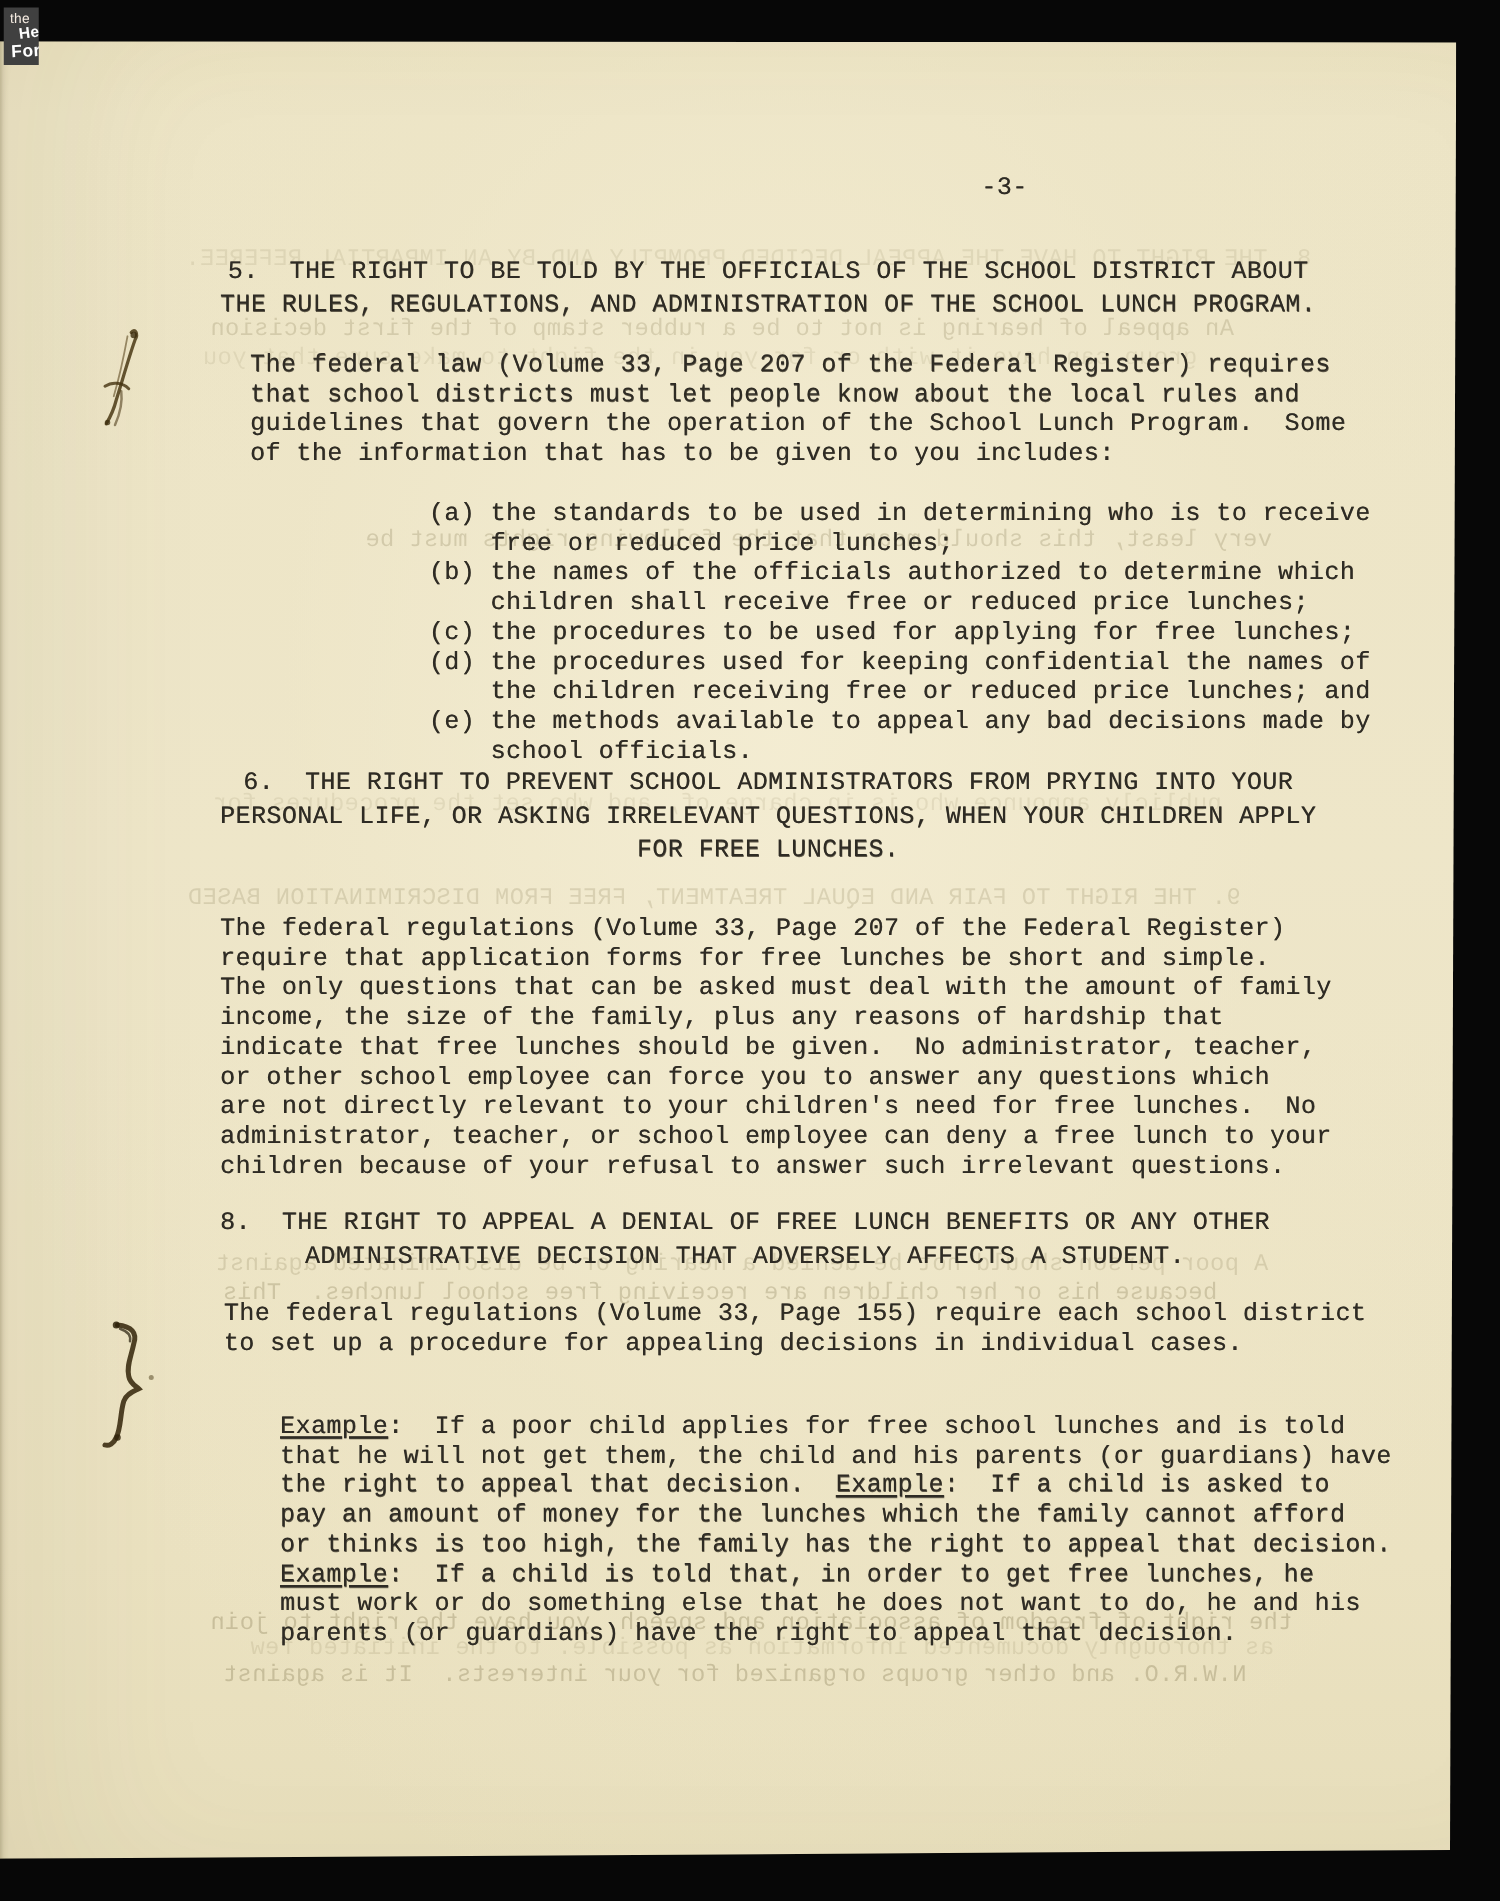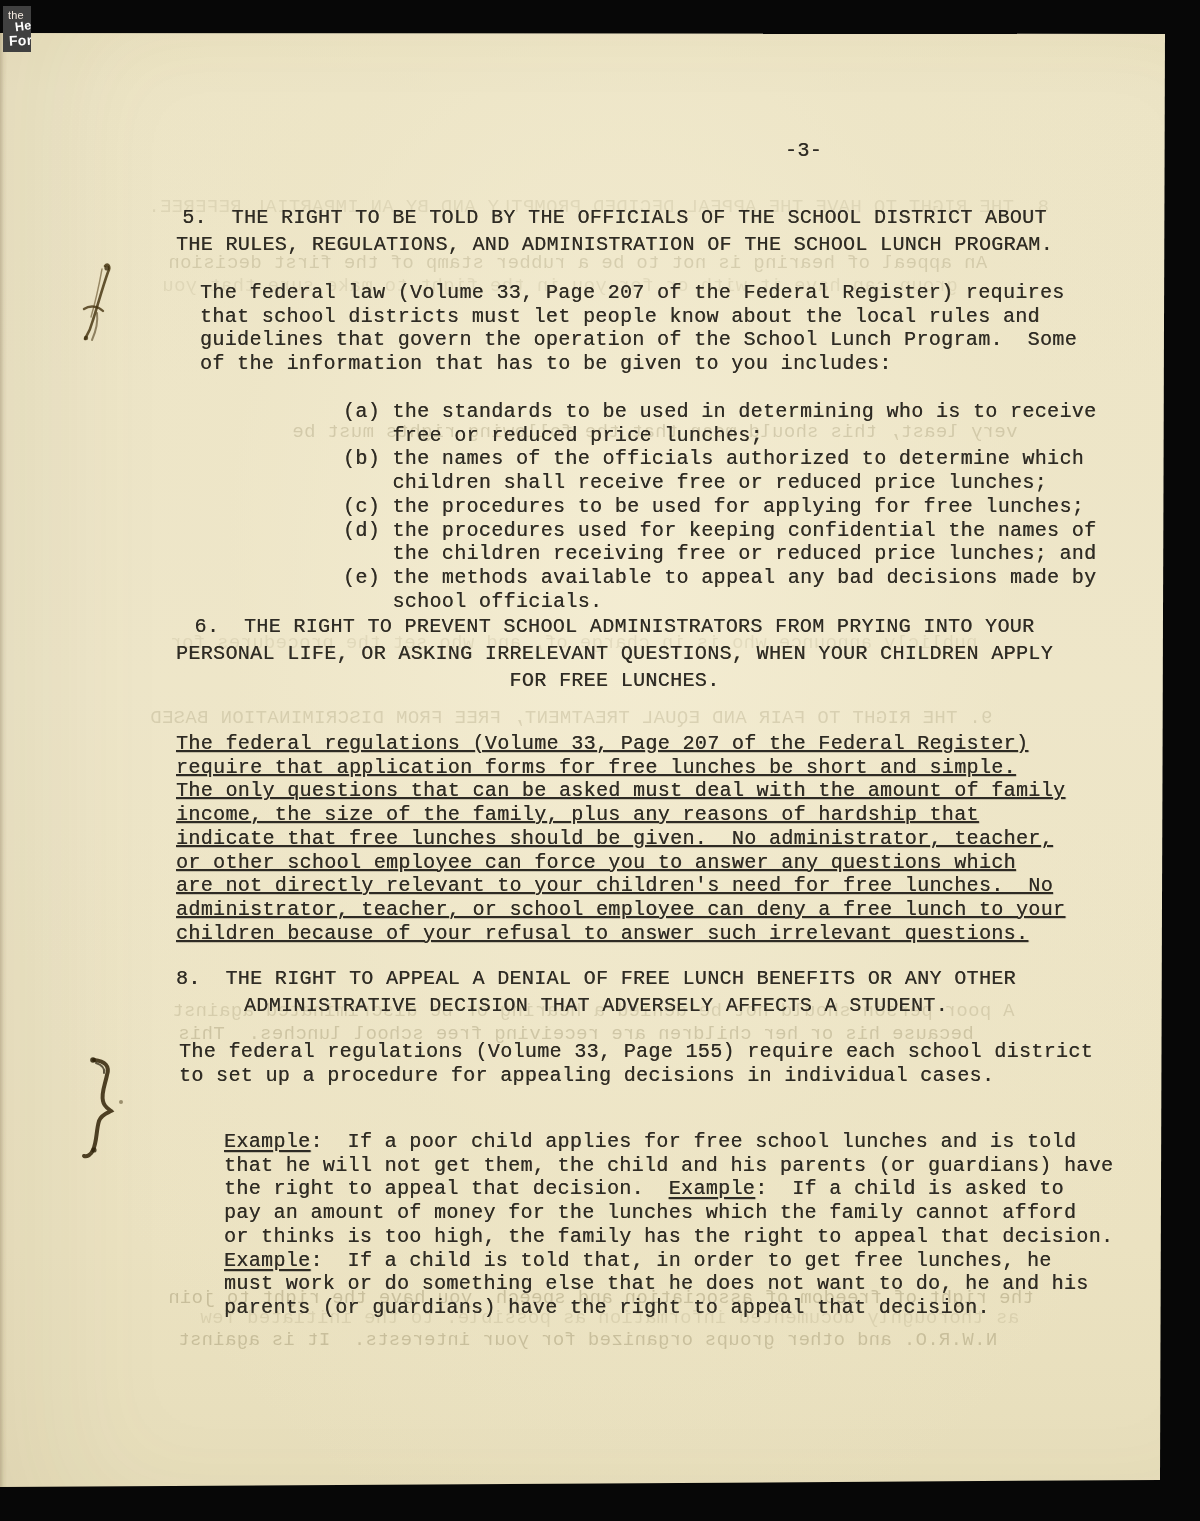--- a/index.html
+++ b/index.html
@@ -114,21 +114,21 @@
     children shall receive free or reduced price lunches;
 (c) the procedures to be used for applying for free lunches;
 (d) the procedures used for keeping confidential the names of
     the children receiving free or reduced price lunches; and
 (e) the methods available to appeal any bad decisions made by
     school officials.</div>
 
 <div class="tw heading" style="left:176px;top:614px;">6.  THE RIGHT TO PREVENT SCHOOL ADMINISTRATORS FROM PRYING INTO YOUR
 PERSONAL LIFE, OR ASKING IRRELEVANT QUESTIONS, WHEN YOUR CHILDREN APPLY
 FOR FREE LUNCHES.</div>
-<div class="tw" style="left:176px;top:732px;text-decoration:underline;">The federal regulations (Volume 33, Page 207 of the Federal Register)
+<div class="tw" style="left:176px;top:732px;">The federal regulations (Volume 33, Page 207 of the Federal Register)
 require that application forms for free lunches be short and simple.
 The only questions that can be asked must deal with the amount of family
 income, the size of the family, plus any reasons of hardship that
 indicate that free lunches should be given.  No administrator, teacher,
 or other school employee can force you to answer any questions which
 are not directly relevant to your children's need for free lunches.  No
 administrator, teacher, or school employee can deny a free lunch to your
 children because of your refusal to answer such irrelevant questions.</div>
 
 <div class="tw heading" style="left:176px;top:966px;">8.  THE RIGHT TO APPEAL A DENIAL OF FREE LUNCH BENEFITS OR ANY OTHER

